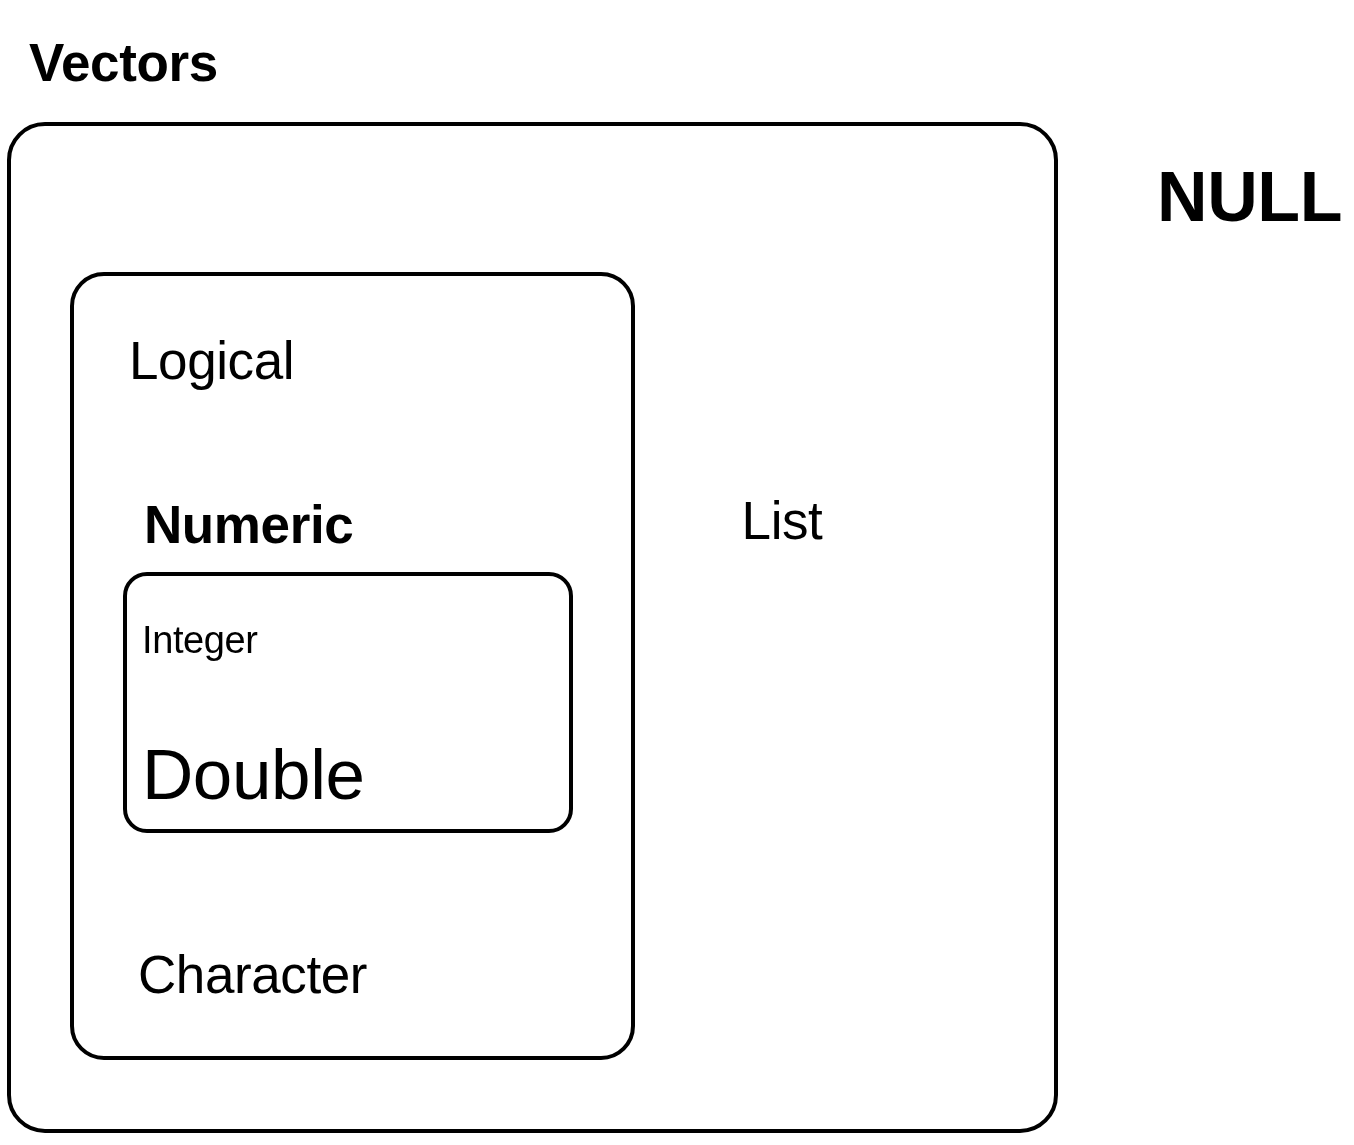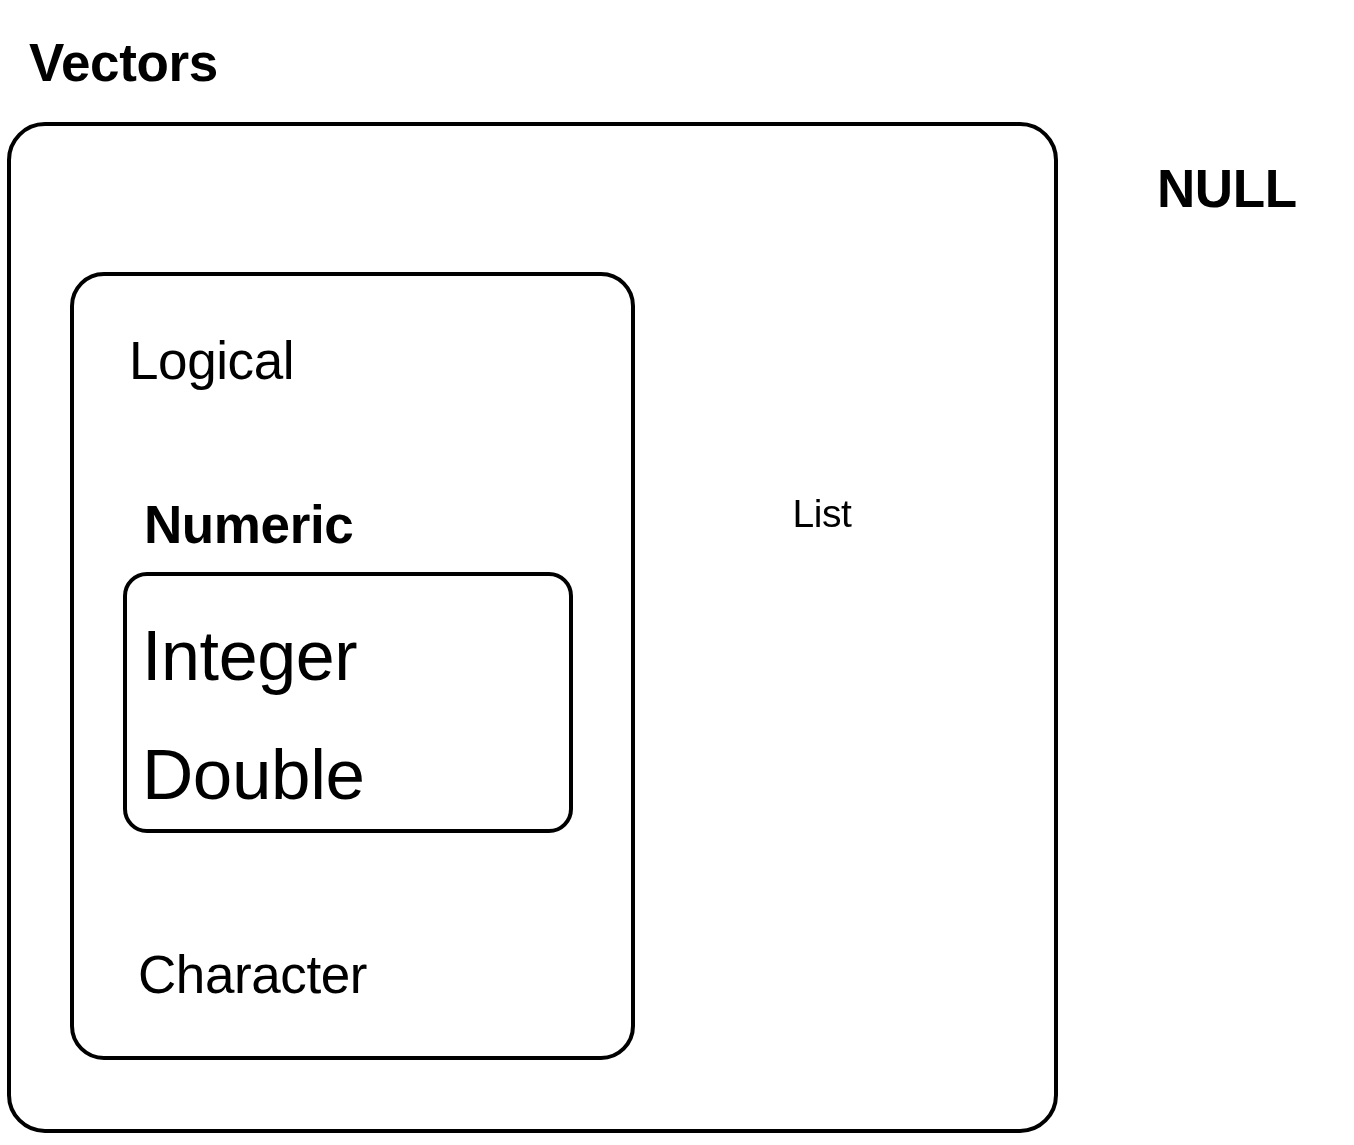--- a/index.html
+++ b/index.html
@@ -64,59 +64,58 @@
   }
   
   .lbl-vectors {
     left: 29px;
     top: 36px;
     font-size: 53px;
   }
   .lbl-null {
     left: 1157px;
     top: 162px;
-    font-size: 53px;
+    font-size: 70px;
   }
   .lbl-atomic {
     left: 111px;
     top: 186px;
     font-size: 53px;
   }
   .lbl-logical {
     left: 129px;
     top: 334px;
     font-size: 53px;
   }
   .lbl-numeric {
     left: 144px;
     top: 498px;
     font-size: 53px;
   }
   .lbl-integer {
     left: 142px;
     top: 621px;
-    font-size: 70px;
+    font-size: 38px;
     text-align: center;
   }
   .lbl-double {
     left: 142px;
     top: 739px;
     font-size: 71px;
   }
   .lbl-character {
     left: 138px;
     top: 948px;
     font-size: 53px;
   }
   .lbl-list {
     left: 782px;
     top: 494px;
-    font-size: 39px;
+    font-size: 53px;
     transform: translateX(-50%);
-    margin-left: 40px;
   }
 </style>
 </head>
 <body>
 
 <div id="canvas">
 
   <div class="label label-bold lbl-vectors">Vectors</div>
 
   <div class="label label-bold lbl-null">NULL</div>

